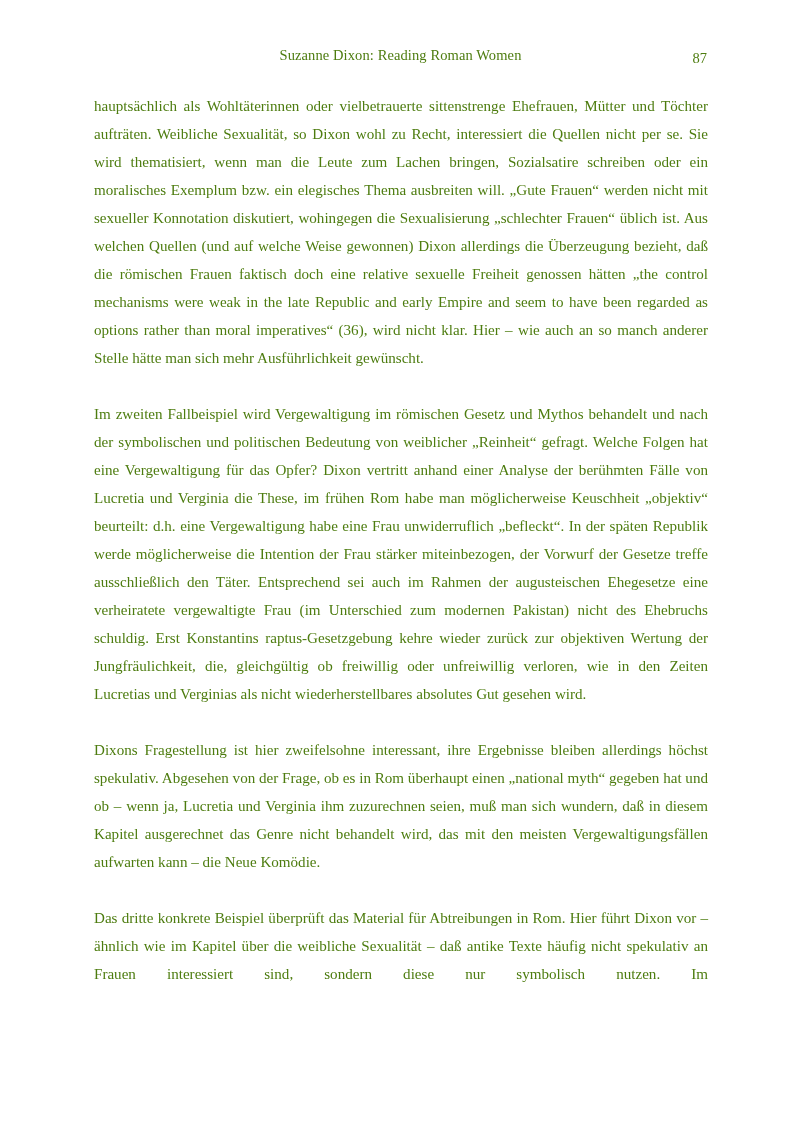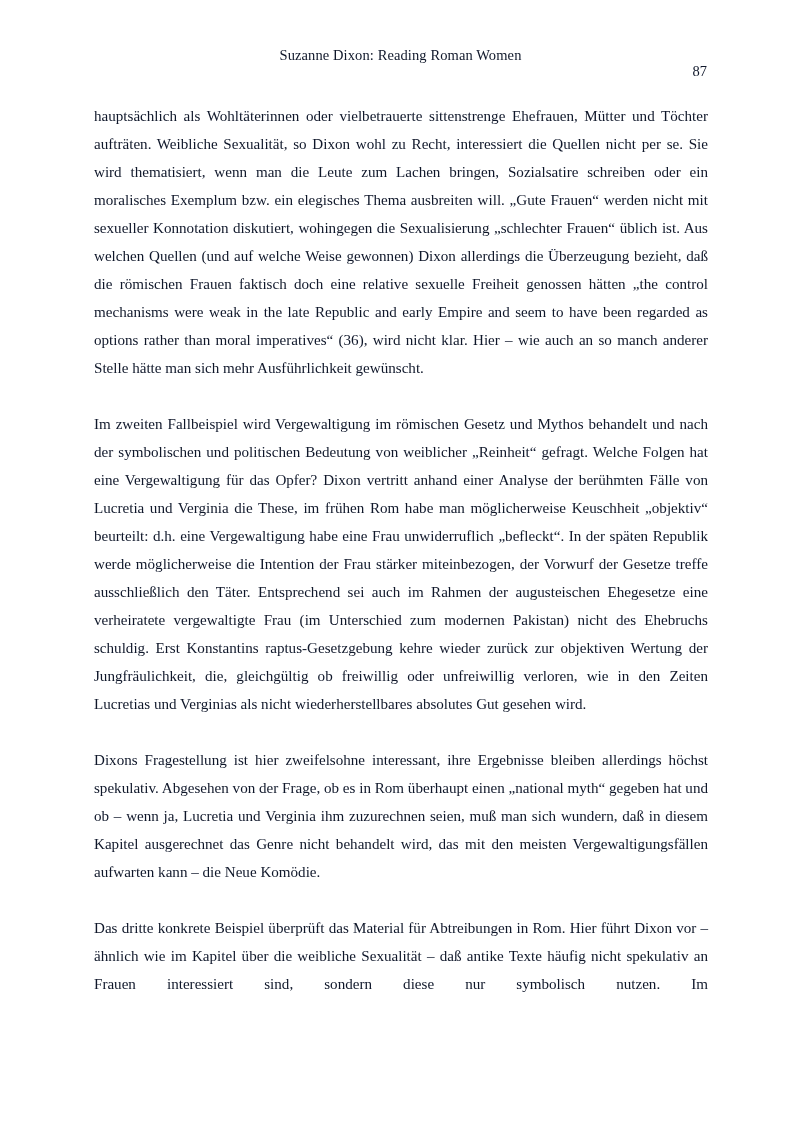--- a/index.html
+++ b/index.html
@@ -8,21 +8,21 @@
     background: #ffffff;
   }
   .page {
     position: relative;
     width: 799px;
     height: 1131px;
     background: #ffffff;
     margin: 0 auto;
     overflow: hidden;
     font-family: "Liberation Serif", "DejaVu Serif", serif;
-    color: #0f172a;
+    color: #4d7c0f;
     -webkit-font-smoothing: antialiased;
   }
 
   
   .running-head {
     position: absolute;
     left: 94px;
     top: 44px;
     width: 613px;
     height: 22px;
@@ -34,35 +34,35 @@
     top: 0;
     text-align: center;
     font-size: 14.5px;
     line-height: 22px;
     letter-spacing: 0.1px;
     white-space: nowrap;
   }
   .running-head-folio {
     position: absolute;
     right: 0;
-    top: 16px;
+    top: 3px;
     font-size: 14.5px;
     line-height: 22px;
     text-align: right;
   }
 
   
   .textblock {
     position: absolute;
     left: 94px;
     top: 92px;
     width: 614px;
   }
   .para {
-    margin: 10px 0 28px 0;
+    margin: 0 0 28px 0;
     font-size: 15.1px;
     line-height: 28px;
     text-align: justify;
     text-justify: inter-word;
     hyphens: none;
     -webkit-hyphens: none;
     text-indent: 0;
   }
   .para:last-child {
     margin-bottom: 0;

